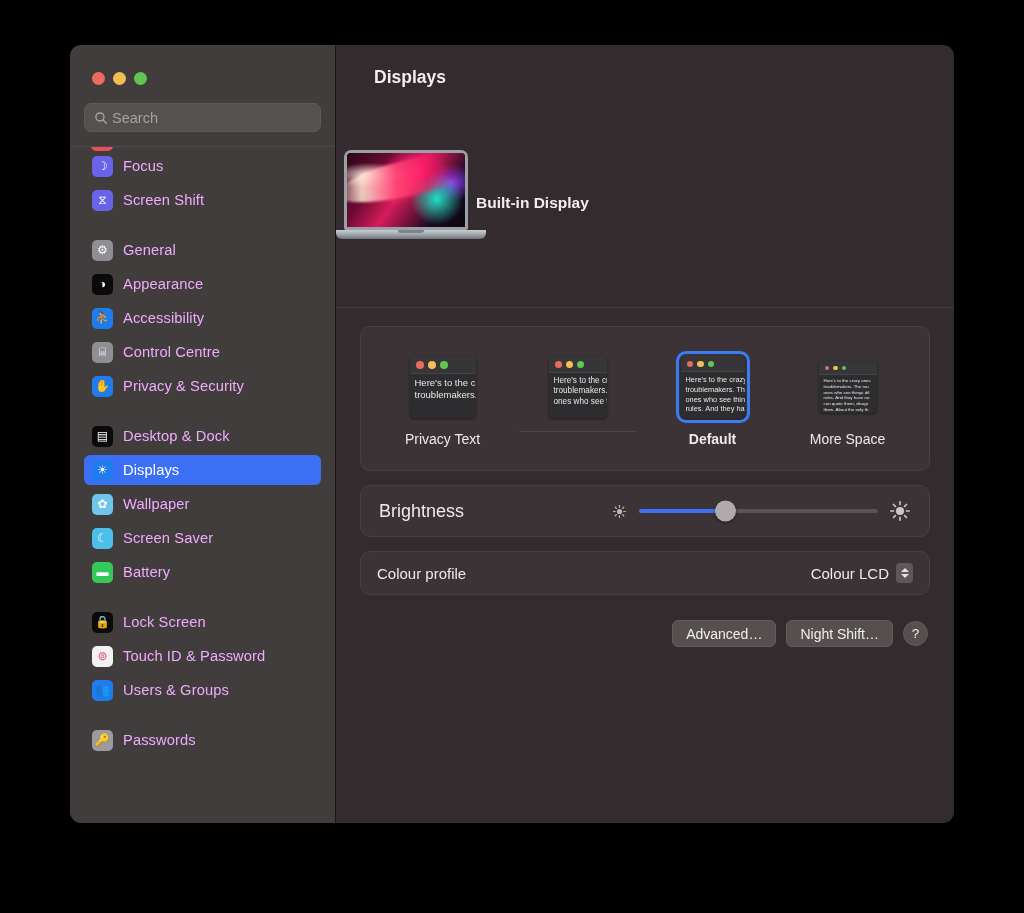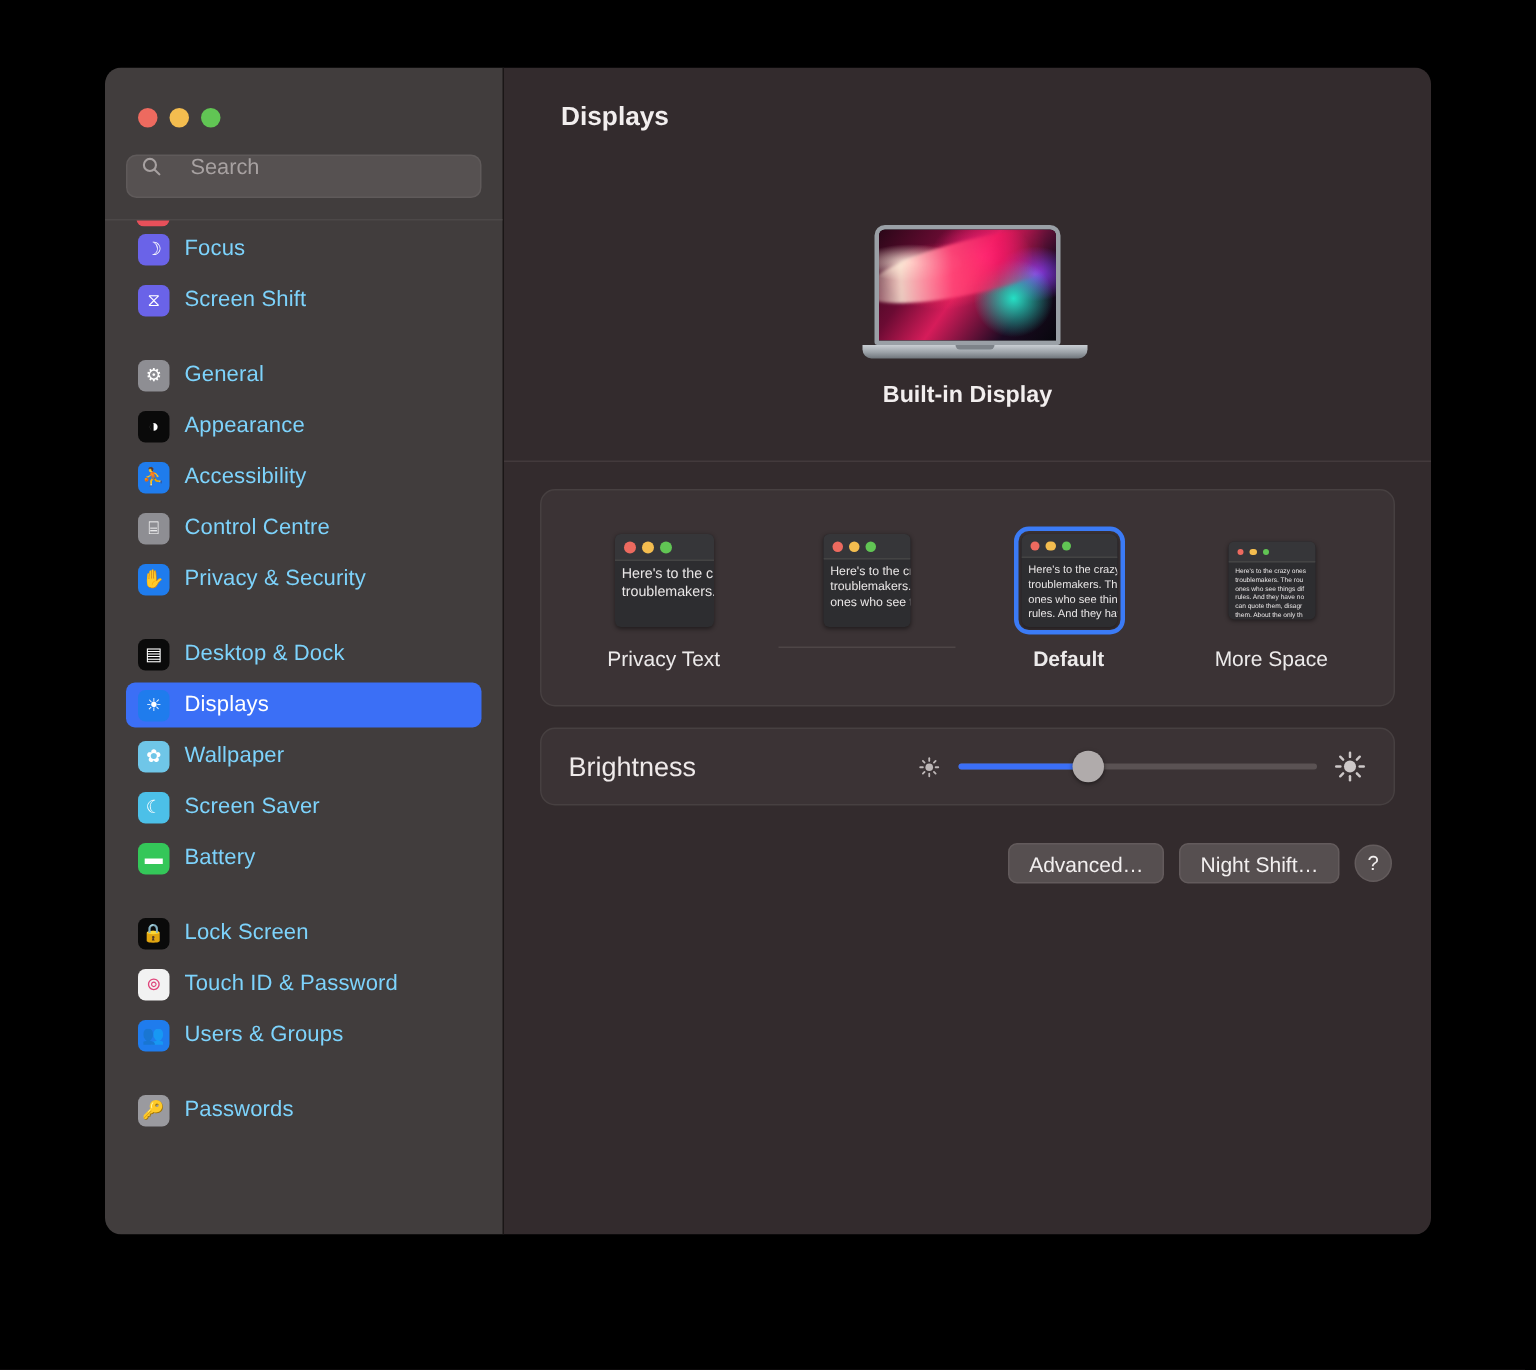--- a/index.html
+++ b/index.html
@@ -37,22 +37,22 @@
   .light.red    { background: #ed6a5f; }
   .light.yellow { background: #f4bd4f; }
   .light.green  { background: #61c554; }
 
   .search-wrap { padding: 18px 14px 0 14px; }
   .search {
     height: 29px;
     background: #565151;
     border: 1px solid #5f5a5a;
     border-radius: 7px;
-    display: flex; 
-    padding: 0 9px; gap: 19px;
+    display: flex; align-items: center;
+    padding: 0 9px; gap: 4px;
   }
   .search svg { flex: none; }
   .search-text {
     color: #a7a1a1; font-size: 14.5px;
   }
 
   .sb-divider {
     height: 1px; background: #4c4848;
     margin: 14px 0 0 0;
   }
@@ -78,21 +78,21 @@
 
   .sb-item {
     height: 30px;
     display: flex; align-items: center; gap: 10px;
     padding: 0 8px;
     border-radius: 6px;
     margin-bottom: 4px;
   }
   .sb-item.active { background: #3b6ff6; }
   .sb-label {
-    color: #7dd3fc; font-size: 14.7px;
+    color: #f0abfc; font-size: 14.7px;
     letter-spacing: .1px; white-space: nowrap;
   }
   .sb-item.active .sb-label { color: #fff; }
 
   .sicon {
     width: 21px; height: 21px;
     border-radius: 5px;
     flex: none;
     display: flex; align-items: center; justify-content: center;
     font-size: 12px; color: #fff; line-height: 1;
@@ -113,21 +113,21 @@
     position: relative;
     flex: none;
   }
   .page-title {
     position: absolute; left: 38px; top: 22px;
     color: #f2eeee; font-size: 17.5px; font-weight: bold;
   }
 
   .mac-wrap {
     position: absolute; left: 0; right: 0; top: 105px;
-    display: flex; flex-direction: column; align-items: center;
+    display: flex; align-items: center;
   }
   .macbook { width: 140px; }
   .mac-screen {
     width: 124px; height: 80px;
     margin: 0 auto;
     background: #0b0b0f;
     border: 3px solid #9aa0a6;
     border-radius: 7px 7px 2px 2px;
     overflow: hidden;
     position: relative;
@@ -592,20 +592,30 @@
                 <line x1="4.9" y1="19.1" x2="7" y2="17"></line>
                   <line x1="17" y1="7" x2="19.1" y2="4.9"></line>
               </g>
             </svg>
           </div>
         </div>
 
 
       </div>
 
+      <div class="card profile-card">
+        <div class="profile-label">Colour profile</div>
+        <div class="popup">
+          <span class="popup-value">Colour LCD</span>
+          <span class="popup-arrows">
+            <span class="caret up"></span>
+            <span class="caret down"></span>
+          </span>
+        </div>
+      </div>
 
       <div class="btn-row">
         <div class="btn">Advanced…</div>
         <div class="btn">Night Shift…</div>
         <div class="btn btn-help">?</div>
       </div>
 
     </div>
   </div>
 </div>

